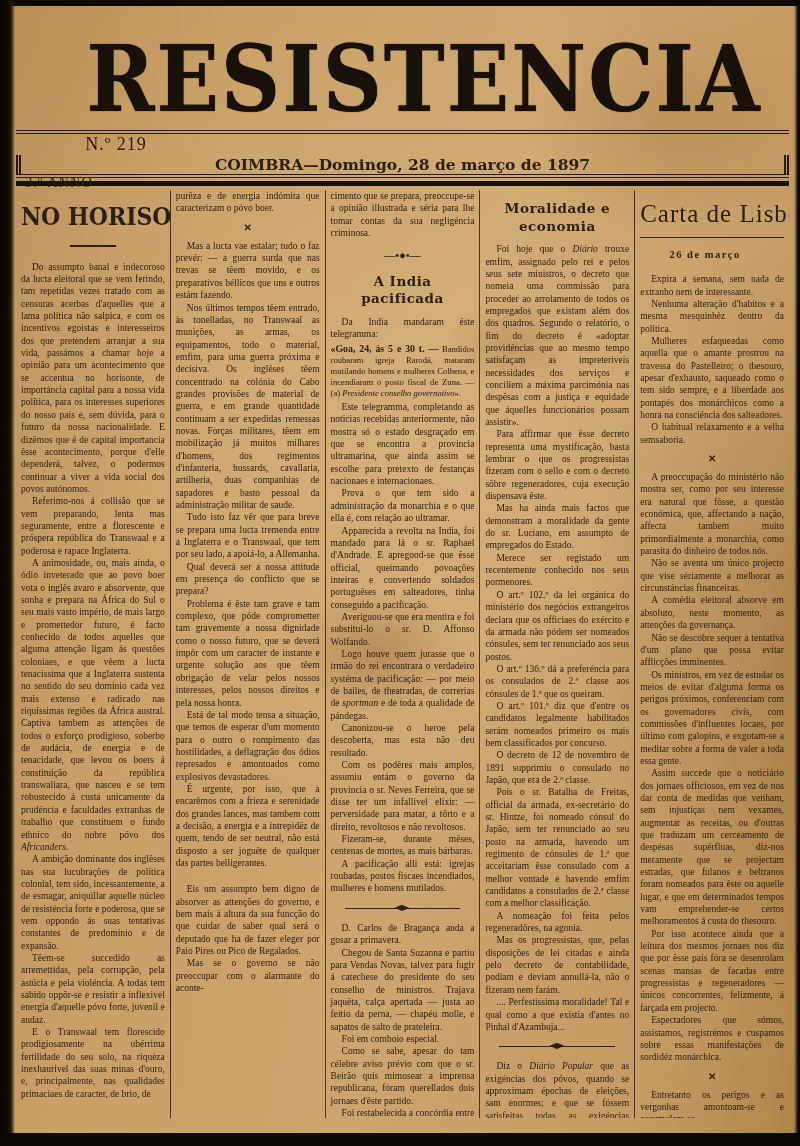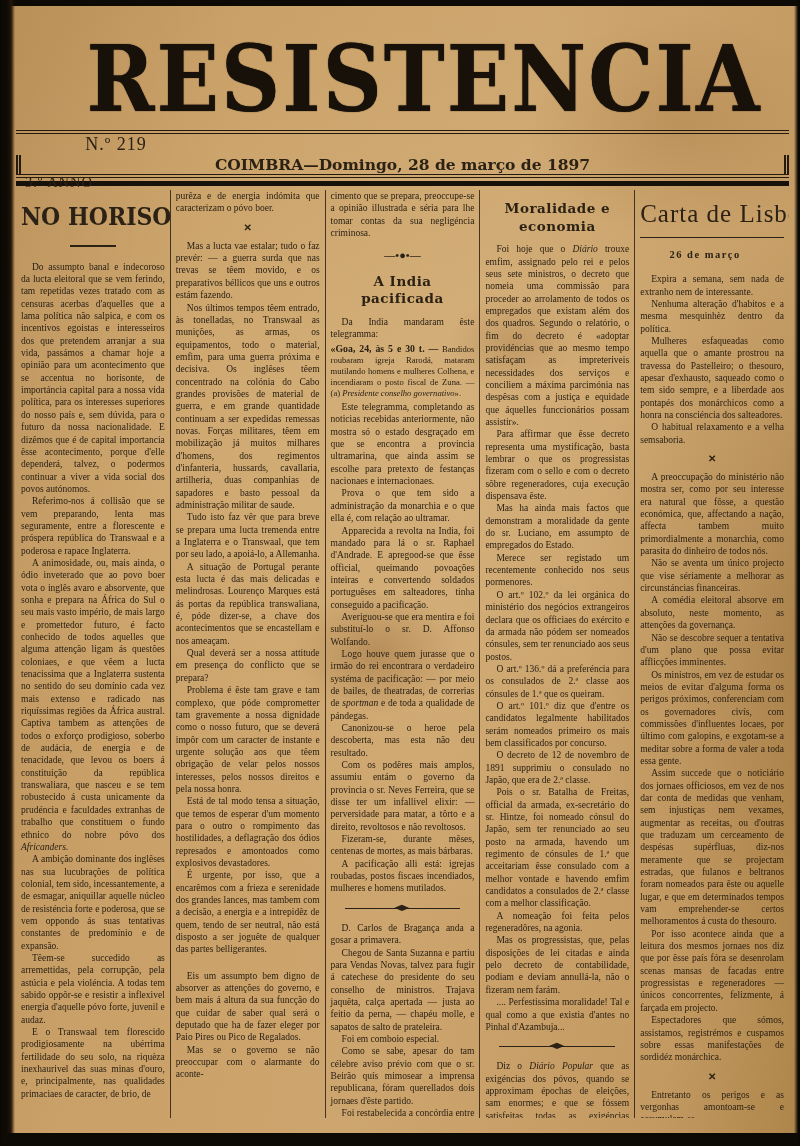--- a/index.html
+++ b/index.html
@@ -80,21 +80,20 @@
         <p class="para">A ambição dominante dos inglêses nas sua lucubrações de política colonial, tem sido, incessantemente, a de esmagar, aniquillar aquelle núcleo de resisténcia forte e poderosa, que se vem oppondo ás suas tentativas constantes de predomínio e de expansão.</p>
         <p class="para">Têem-se succedido as arremettidas, pela corrupção, pela astúcia e pela violéncia. A todas tem sabido oppôr-se e resistir a inflexivel energia d'aquelle póvo forte, juvenil e audaz.</p>
         <p class="para">E o Transwaal tem florescido prodigiosamente na ubérrima fertilidade do seu solo, na riquèza inexhaurivel das suas minas d'ouro, e, principalmente, nas qualidades primaciaes de caracter, de brio, de</p>
       </div>
       <div class="column">
         <p class="para cont">purêza e de energia indómita que caracterizam o póvo boer.</p>
         <div class="orn-x">✕</div>
         <p class="para">Mas a lucta vae estalar; tudo o faz prevér: — a guerra surda que nas trevas se têem movido, e os preparativos béllicos que uns e outros estám fazendo.</p>
         <p class="para">Nos últimos tempos têem entrado, às tonelladas, no Transwaal as munições, as armas, os equipamentos, todo o material, emfim, para uma guerra próxima e decisiva. Os inglêses têem concentrado na colónia do Cabo grandes provisões de material de guerra, e em grande quantidade continuam a ser expedidas remessas novas. Forças militares, têem em mobilização já muitos milhares d'homens, dos regimentos d'infanteria, hussards, cavallaria, artilheria, duas companhias de sapadores e basto pessoal da administração militar de saude.</p>
         <p class="para">Tudo isto faz vêr que para breve se prepara uma lucta tremenda entre a Inglaterra e o Transwaal, que tem por seu lado, a apoiá-lo, a Allemanha.</p>
-        <p class="para">A situação de Portugal perante esta lucta é das mais delicadas e melindrosas. Lourenço Marques está ás portas da república transwaliana, é, póde dizer-se, a chave dos acontecimentos que se encastellam e nos ameaçam.</p>
         <p class="para">Qual deverá ser a nossa attitude em presença do conflicto que se prepara?</p>
         <p class="para">Problema é êste tam grave e tam complexo, que póde comprometter tam gravemente a nossa dignidade como o nosso futuro, que se deverá impôr com um caracter de instante e urgente solução aos que têem obrigação de velar pelos nossos interesses, pelos nossos direitos e pela nossa honra.</p>
         <p class="para">Está de tal modo tensa a situação, que temos de esperar d'um momento para o outro o rompimento das hostilidades, a deflagração dos ódios represados e amontoados como explosivos devastadores.</p>
         <p class="para">É urgente, por isso, que a encarêmos com a frieza e serenidade dos grandes lances, mas tambem com a decisão, a energia e a intrepidêz de quem, tendo de ser neutral, não está disposto a ser joguête de qualquer das partes belligerantes.</p>
         <div class="spacer"></div>
         <p class="para">Eis um assumpto bem digno de absorver as attenções do governo, e bem mais á altura da sua funcção do que cuidar de saber qual será o deputado que ha de fazer eleger por Paio Pires ou Pico de Regalados.</p>
         <p class="para">Mas se o governo se não preoccupar com o alarmante do aconte-</p>
       </div>
       <div class="column">
         <p class="para cont">cimento que se prepara, preoccupe-se a opinião illustrada e séria para lhe tomar contas da sua negligéncia criminosa.</p>

